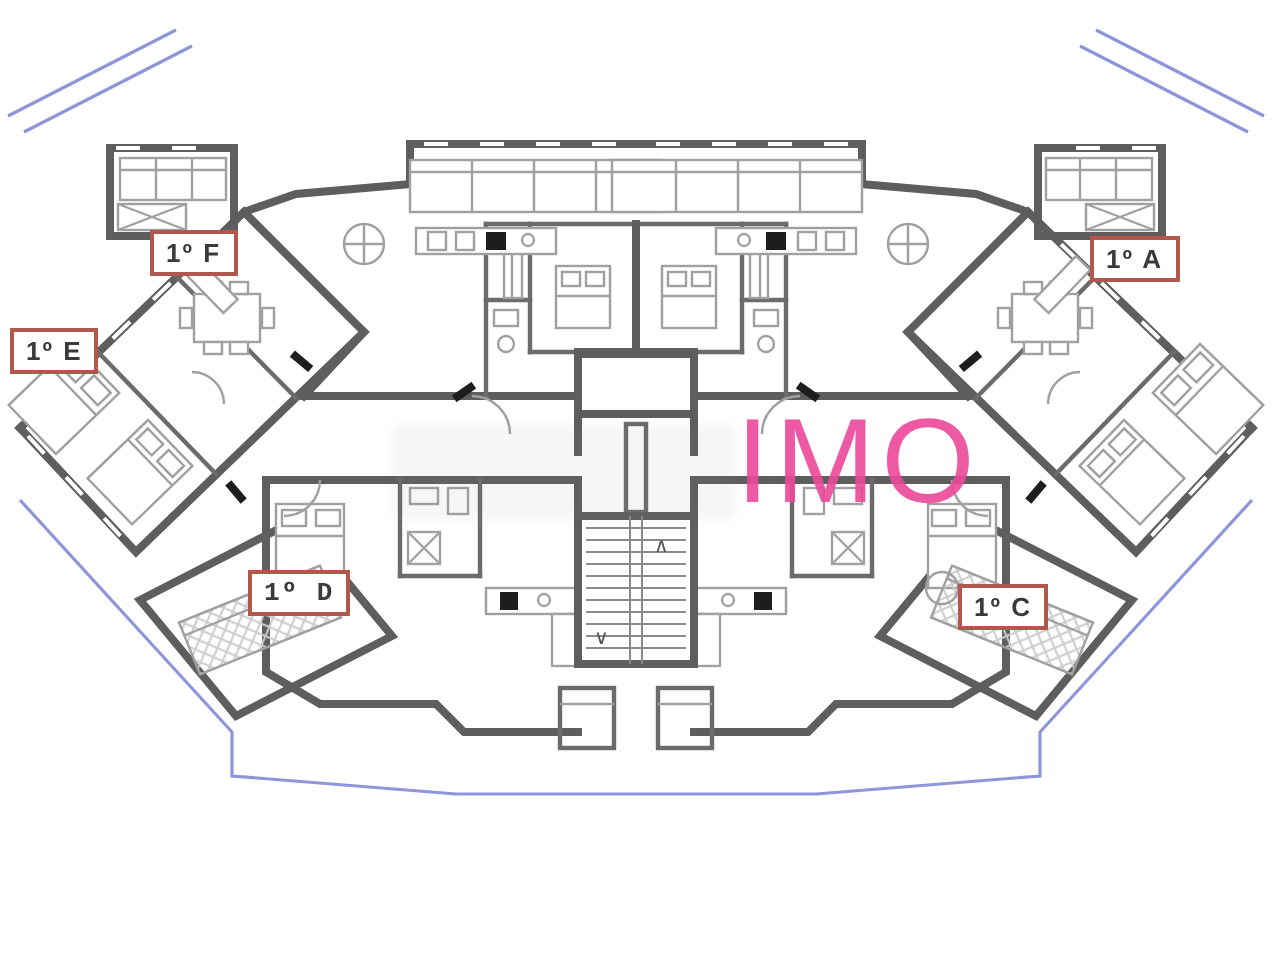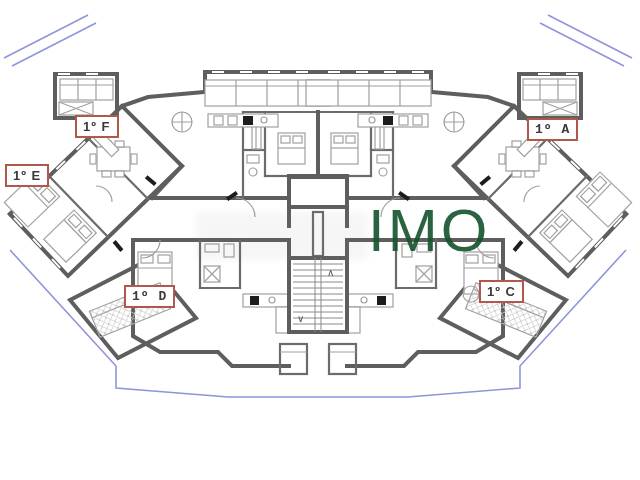--- a/index.html
+++ b/index.html
@@ -20,21 +20,21 @@
   .arr{font-family:"DejaVu Sans",sans-serif;font-size:10px;fill:#555;}
   
   .unit-label{
     position:absolute;background:#ffffff;border:2px solid #b2574b;
     color:#3a3a3a;font-weight:bold;font-size:13px;line-height:17px;
     padding:1px 6px;letter-spacing:1px;white-space:nowrap;
   }
   
   .watermark{
     position:absolute;left:368px;top:202px;width:260px;height:60px;
-    font-size:60px;line-height:58px;color:#14532d;opacity:.9;
+    font-size:60px;line-height:58px;color:#ec4899;opacity:.9;
     letter-spacing:3px;font-weight:400;pointer-events:none;
   }
   .watermark-ghost{
     position:absolute;left:196px;top:212px;width:172px;height:48px;
     background:rgba(130,130,130,0.07);filter:blur(3px);border-radius:6px;
     pointer-events:none;
   }
 </style>
 </head>
 <body>
@@ -187,20 +187,20 @@
       <rect class="w2" x="280" y="344" width="27" height="30" fill="#ffffff"></rect>
       <rect class="w2" x="329" y="344" width="27" height="30" fill="#ffffff"></rect>
       <path class="f1n" d="M280,352 H307 M329,352 H356"></path>
     </g>
 
     <path class="bal" d="M10,250 L116,366 V388 L228,397 H408 L520,388 V366 L626,250"></path>
   </svg>
 
   <div class="unit-label" style="left:75px;top:115px;">1º F</div>
   <div class="unit-label" style="left:5px;top:164px;">1º E</div>
-  <div class="unit-label" style="left:527px;top:118px;font-family:Liberation Mono, monospace;">1º A</div>
+  <div class="unit-label" style="left:545px;top:118px;">1º A</div>
   <div class="unit-label" style="left:124px;top:285px;font-family:Liberation Mono, monospace;">1º D</div>
-  <div class="unit-label" style="left:479px;top:280px;">1º C</div>
+  <div class="unit-label" style="left:479px;top:292px;">1º C</div>
 
   <div class="watermark-ghost"></div>
   <div class="watermark">IMO</div>
 
 </div>
 
 </body></html>

